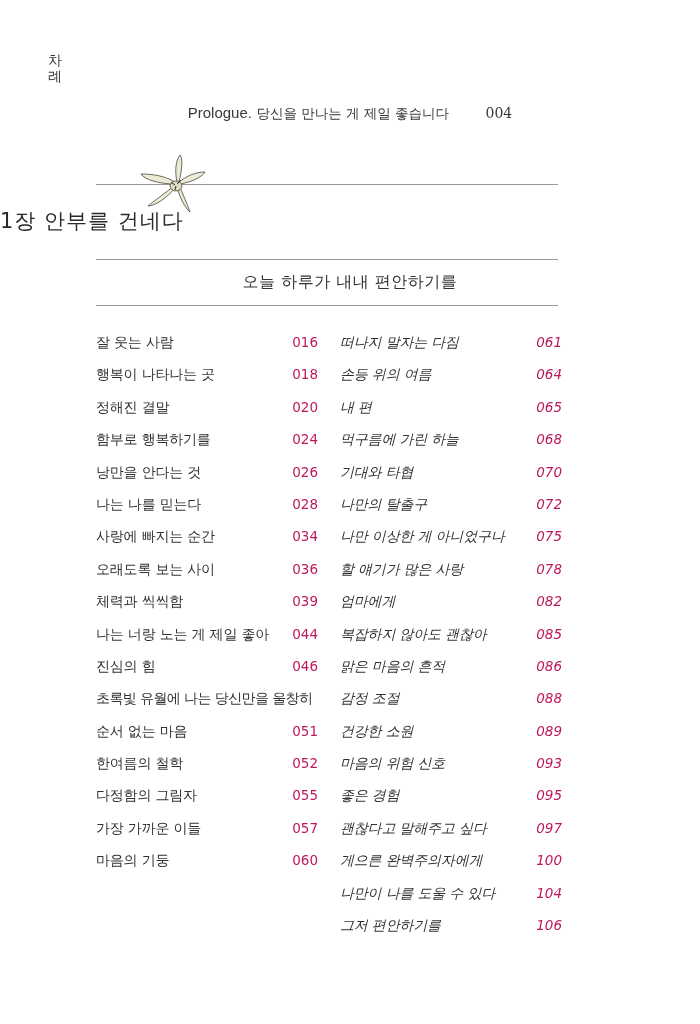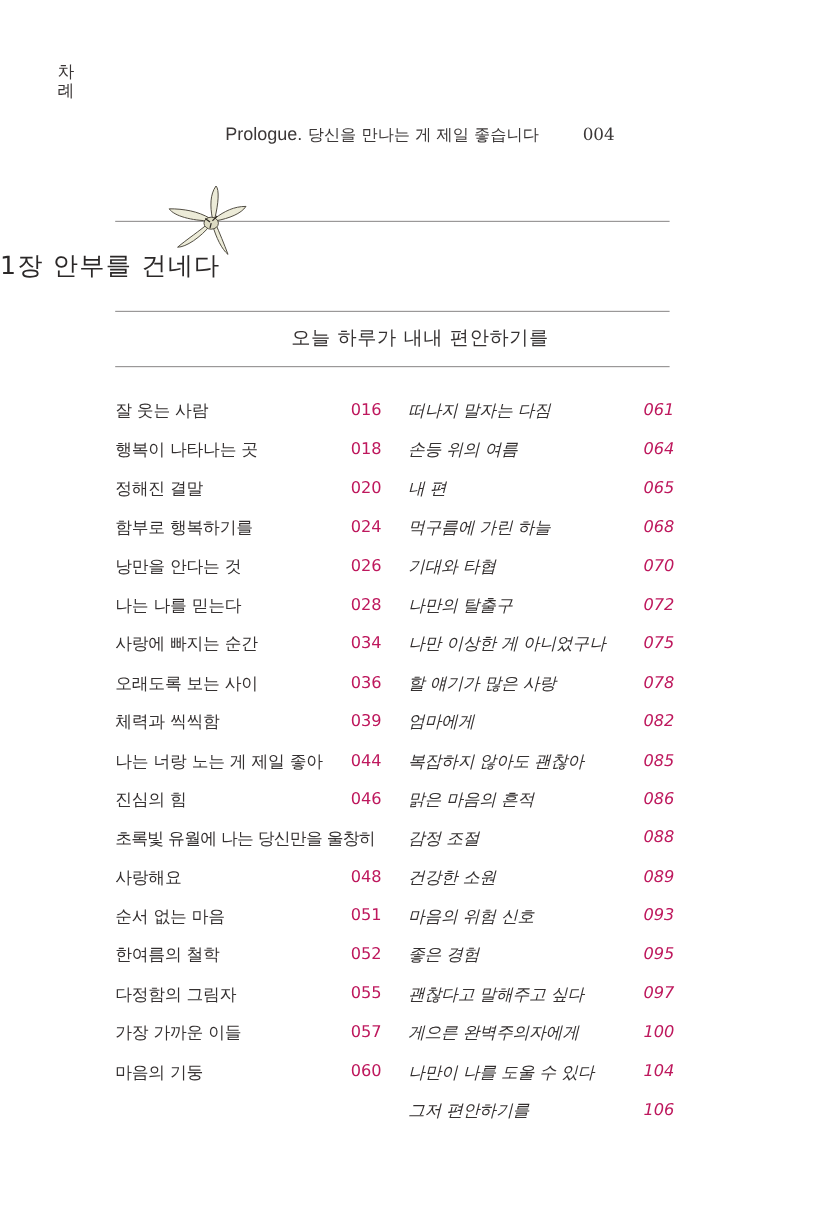--- a/index.html
+++ b/index.html
@@ -213,24 +213,20 @@
     </div>
   <div class="toc-item">
       <span class="t">진심의 힘</span>
       <span class="p">046</span>
     </div>
   <div class="toc-item nopage">
       <span class="t">초록빛 유월에 나는 당신만을 울창히</span>
       <span class="p"></span>
     </div>
   <div class="toc-item">
-      <span class="t">사랑해요</span>
-      <span class="p">048</span>
-    </div>
-  <div class="toc-item">
       <span class="t">순서 없는 마음</span>
       <span class="p">051</span>
     </div>
   <div class="toc-item">
       <span class="t">한여름의 철학</span>
       <span class="p">052</span>
     </div>
   <div class="toc-item">
       <span class="t">다정함의 그림자</span>
       <span class="p">055</span>

